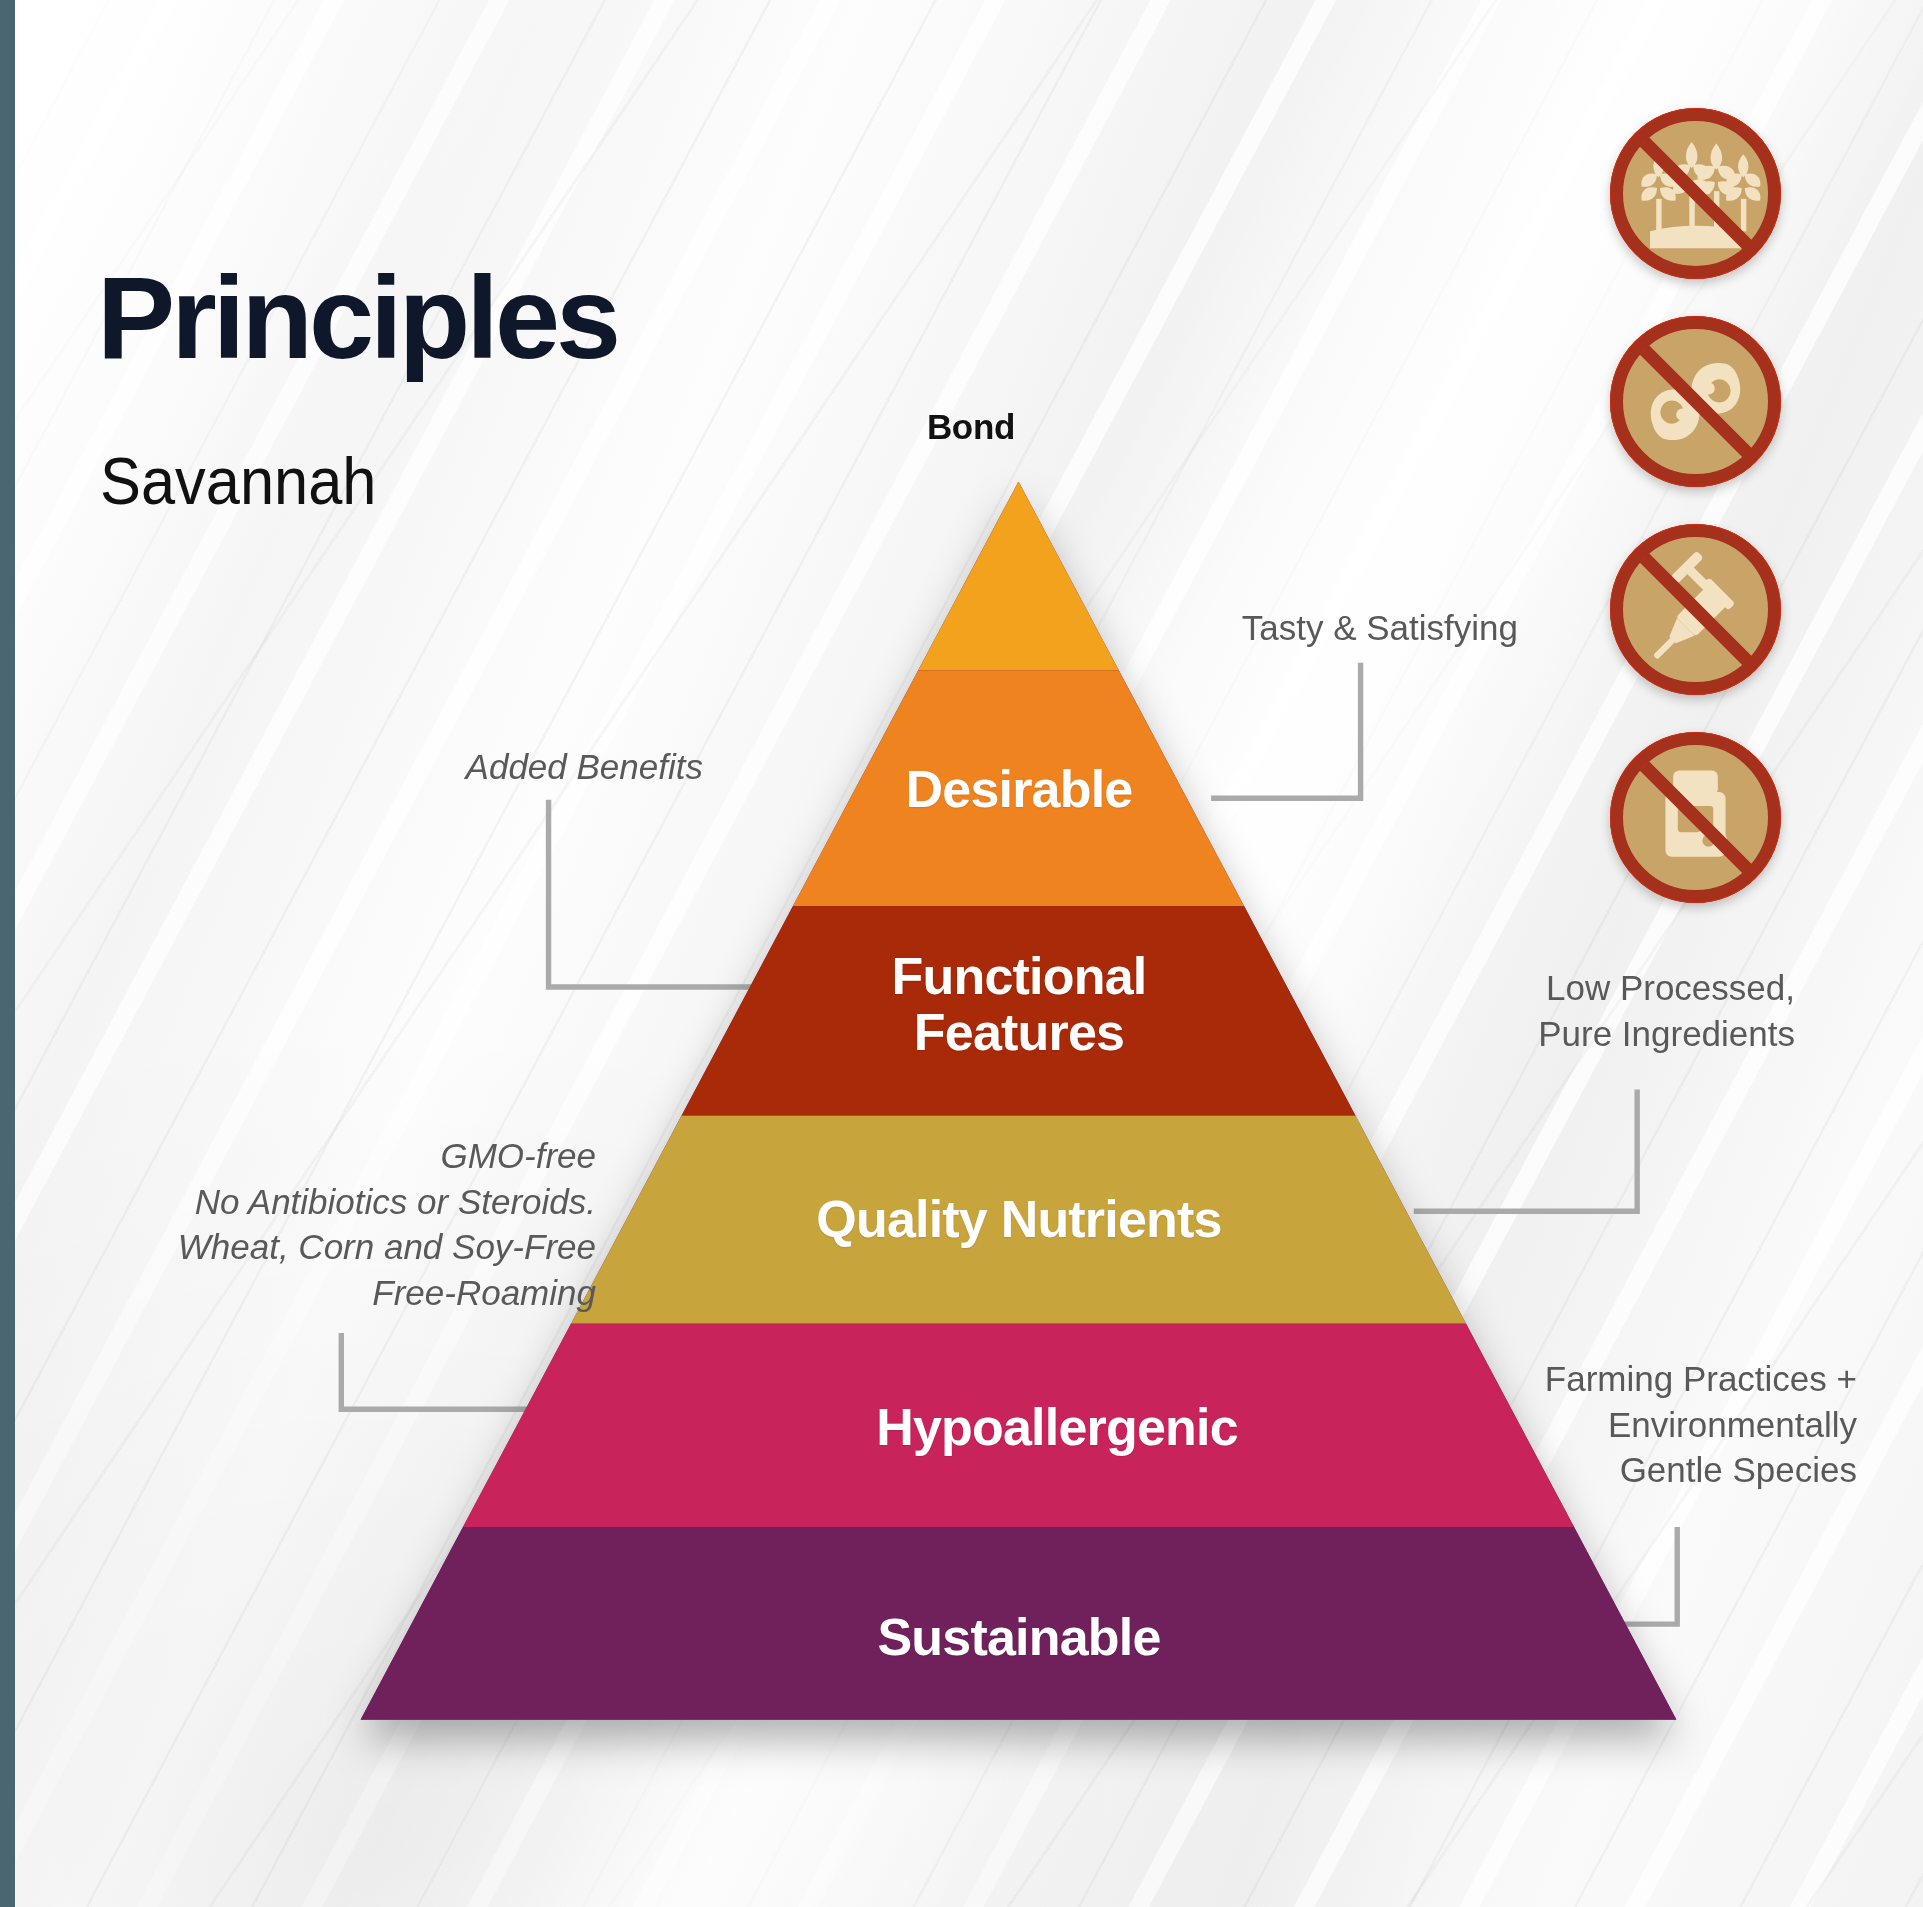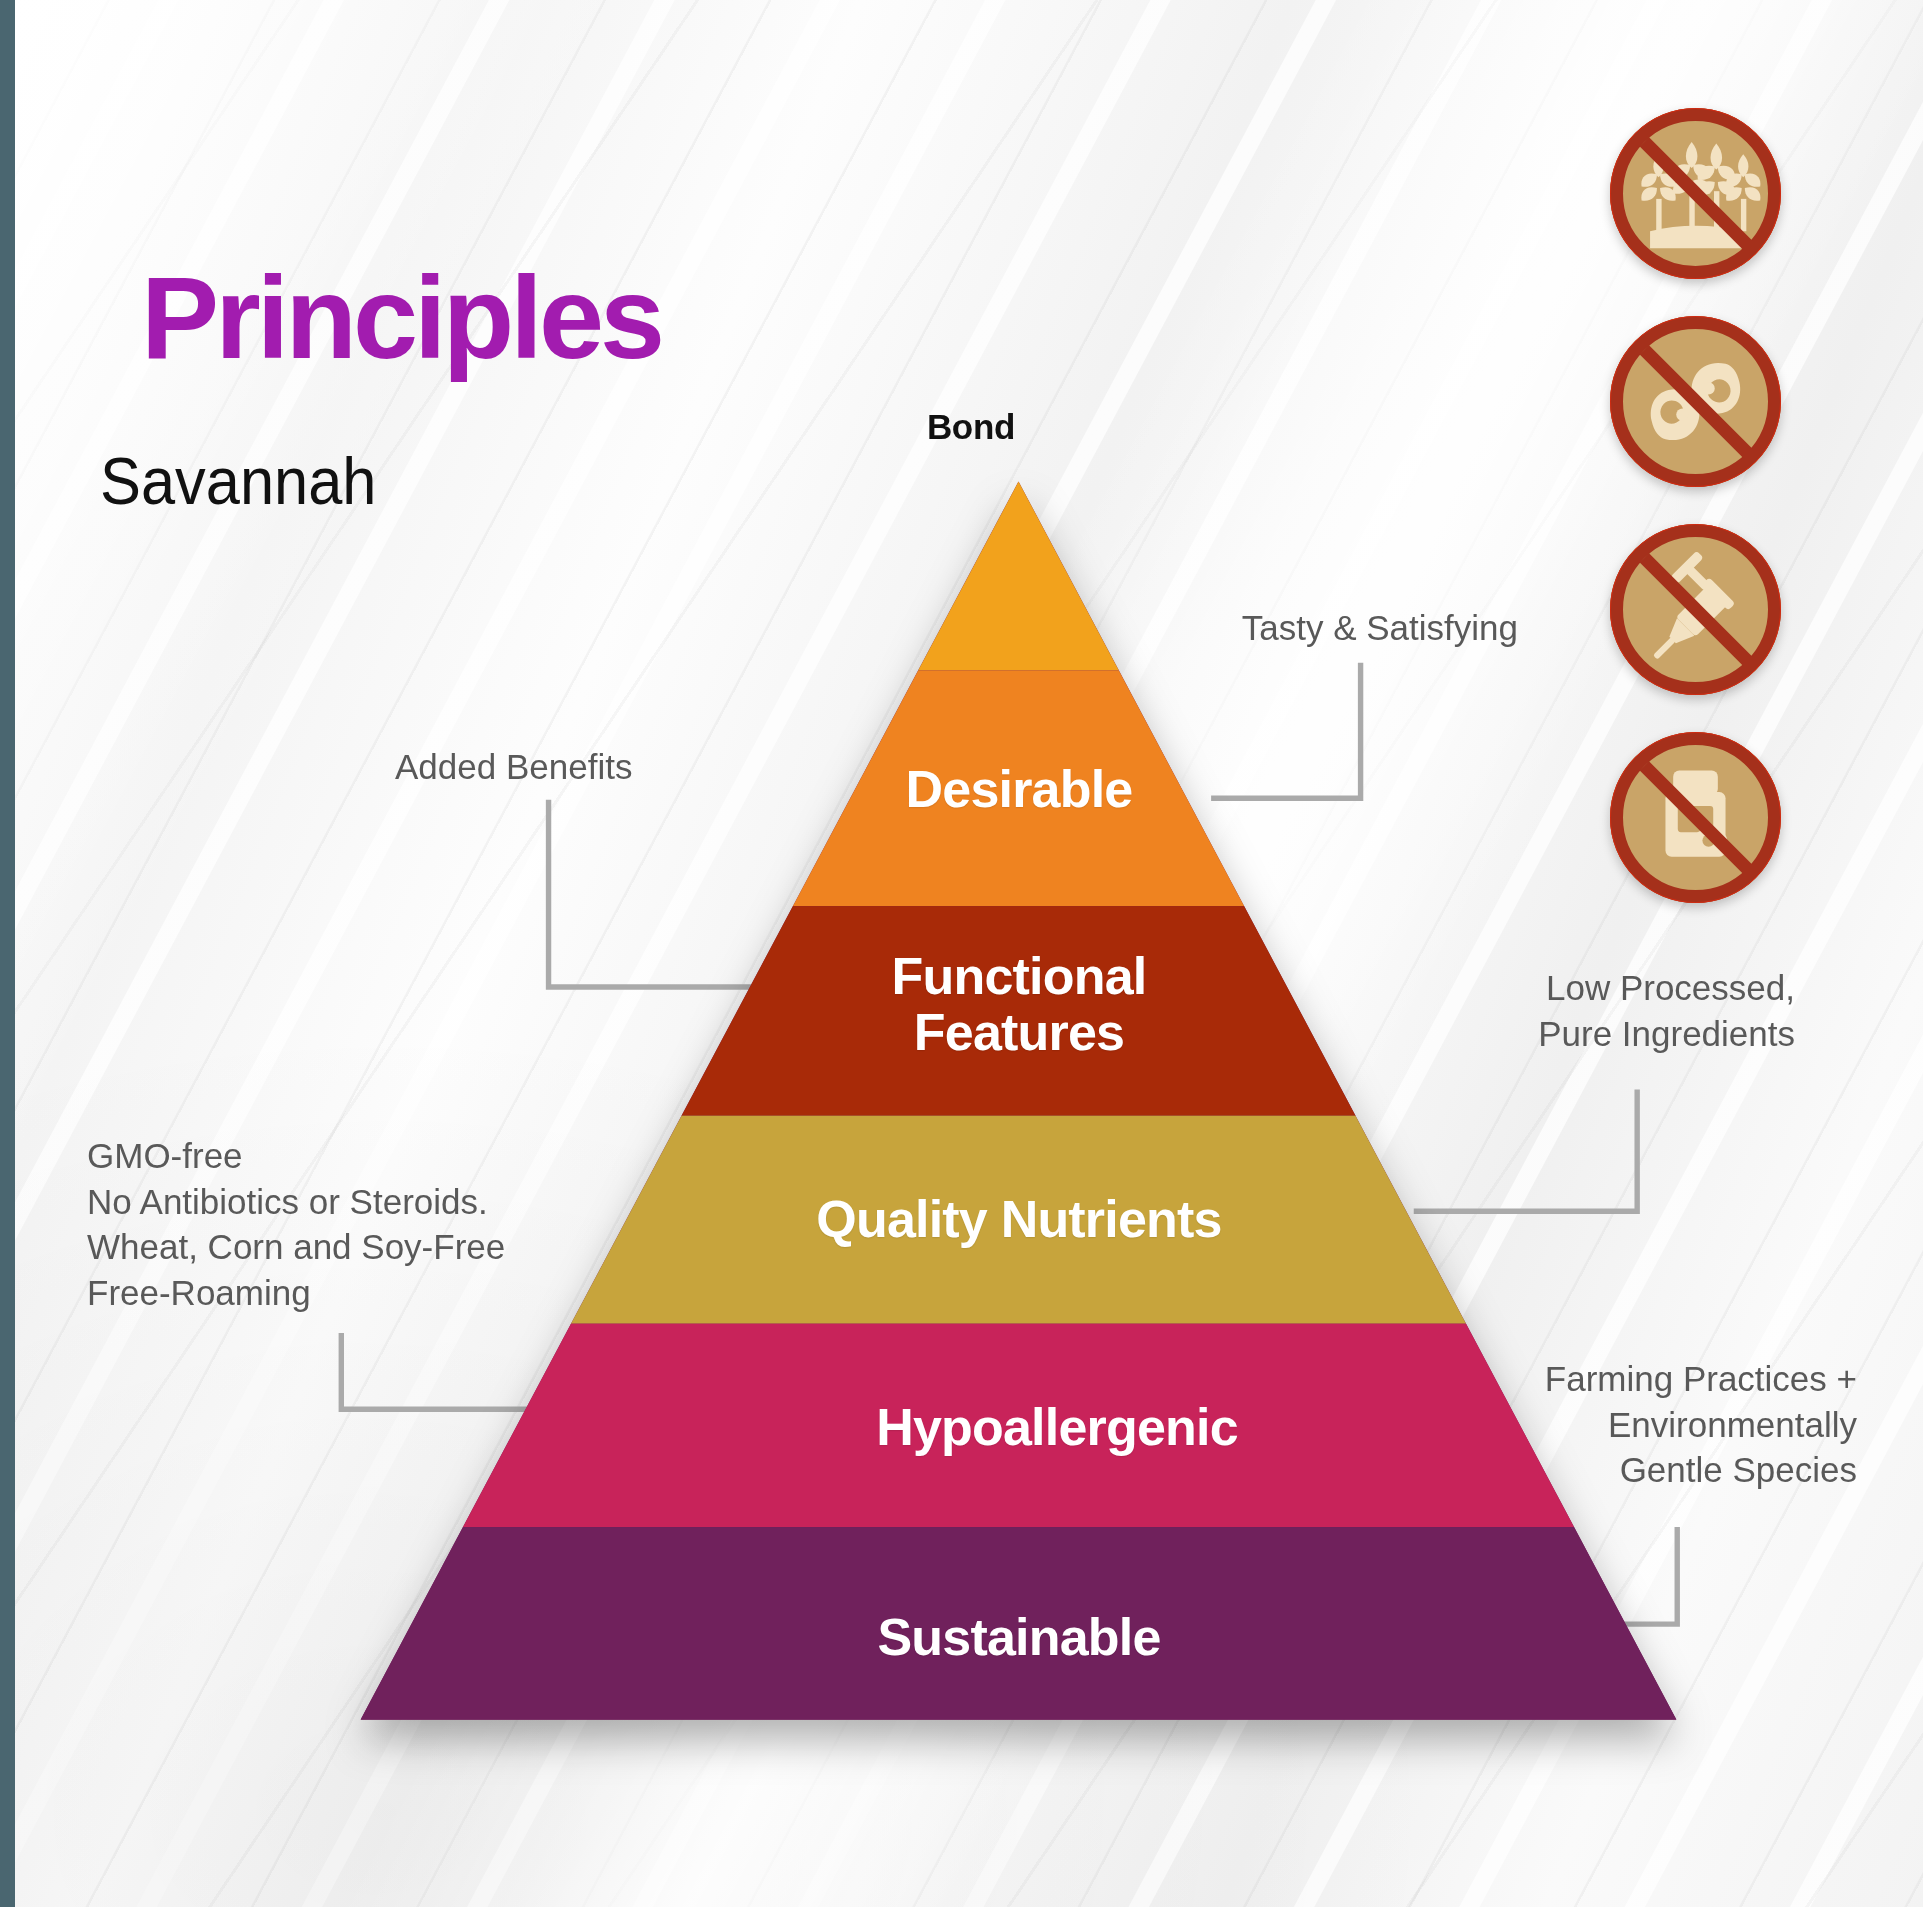--- a/index.html
+++ b/index.html
@@ -69,24 +69,23 @@
   }
 
   
   .title {
     position: absolute;
     left: 97px;
     top: 259px;
     font-size: 117px;
     font-weight: 700;
     letter-spacing: -3.9px;
-    color: #a21caf;
+    color: #0f172a;
     line-height: 1;
     white-space: nowrap;
-    margin-left: 44px;
   }
   .subtitle {
     position: absolute;
     left: 100px;
     top: 448px;
     font-size: 66px;
     font-weight: 300;
     letter-spacing: 0px;
     color: #111111;
     line-height: 1;
@@ -129,21 +128,21 @@
   
   .callout {
     position: absolute;
     color: #595959;
     font-size: 35px;
     font-weight: 300;
     line-height: 1.3;
     white-space: pre-line;
   }
   .callout.right { text-align: right; }
-  .callout.left  { text-align: left; }
+  .callout.left  { text-align: right; font-style: italic; }
 
   #connectors { position: absolute; left: 0; top: 0; }
 
   
   .badge {
     position: absolute;
     width: 171px; height: 171px;
     border-radius: 50%;
     background: #c9a468;
     box-shadow: 0 4.6px 10.8px rgba(0,0,0,.22);

